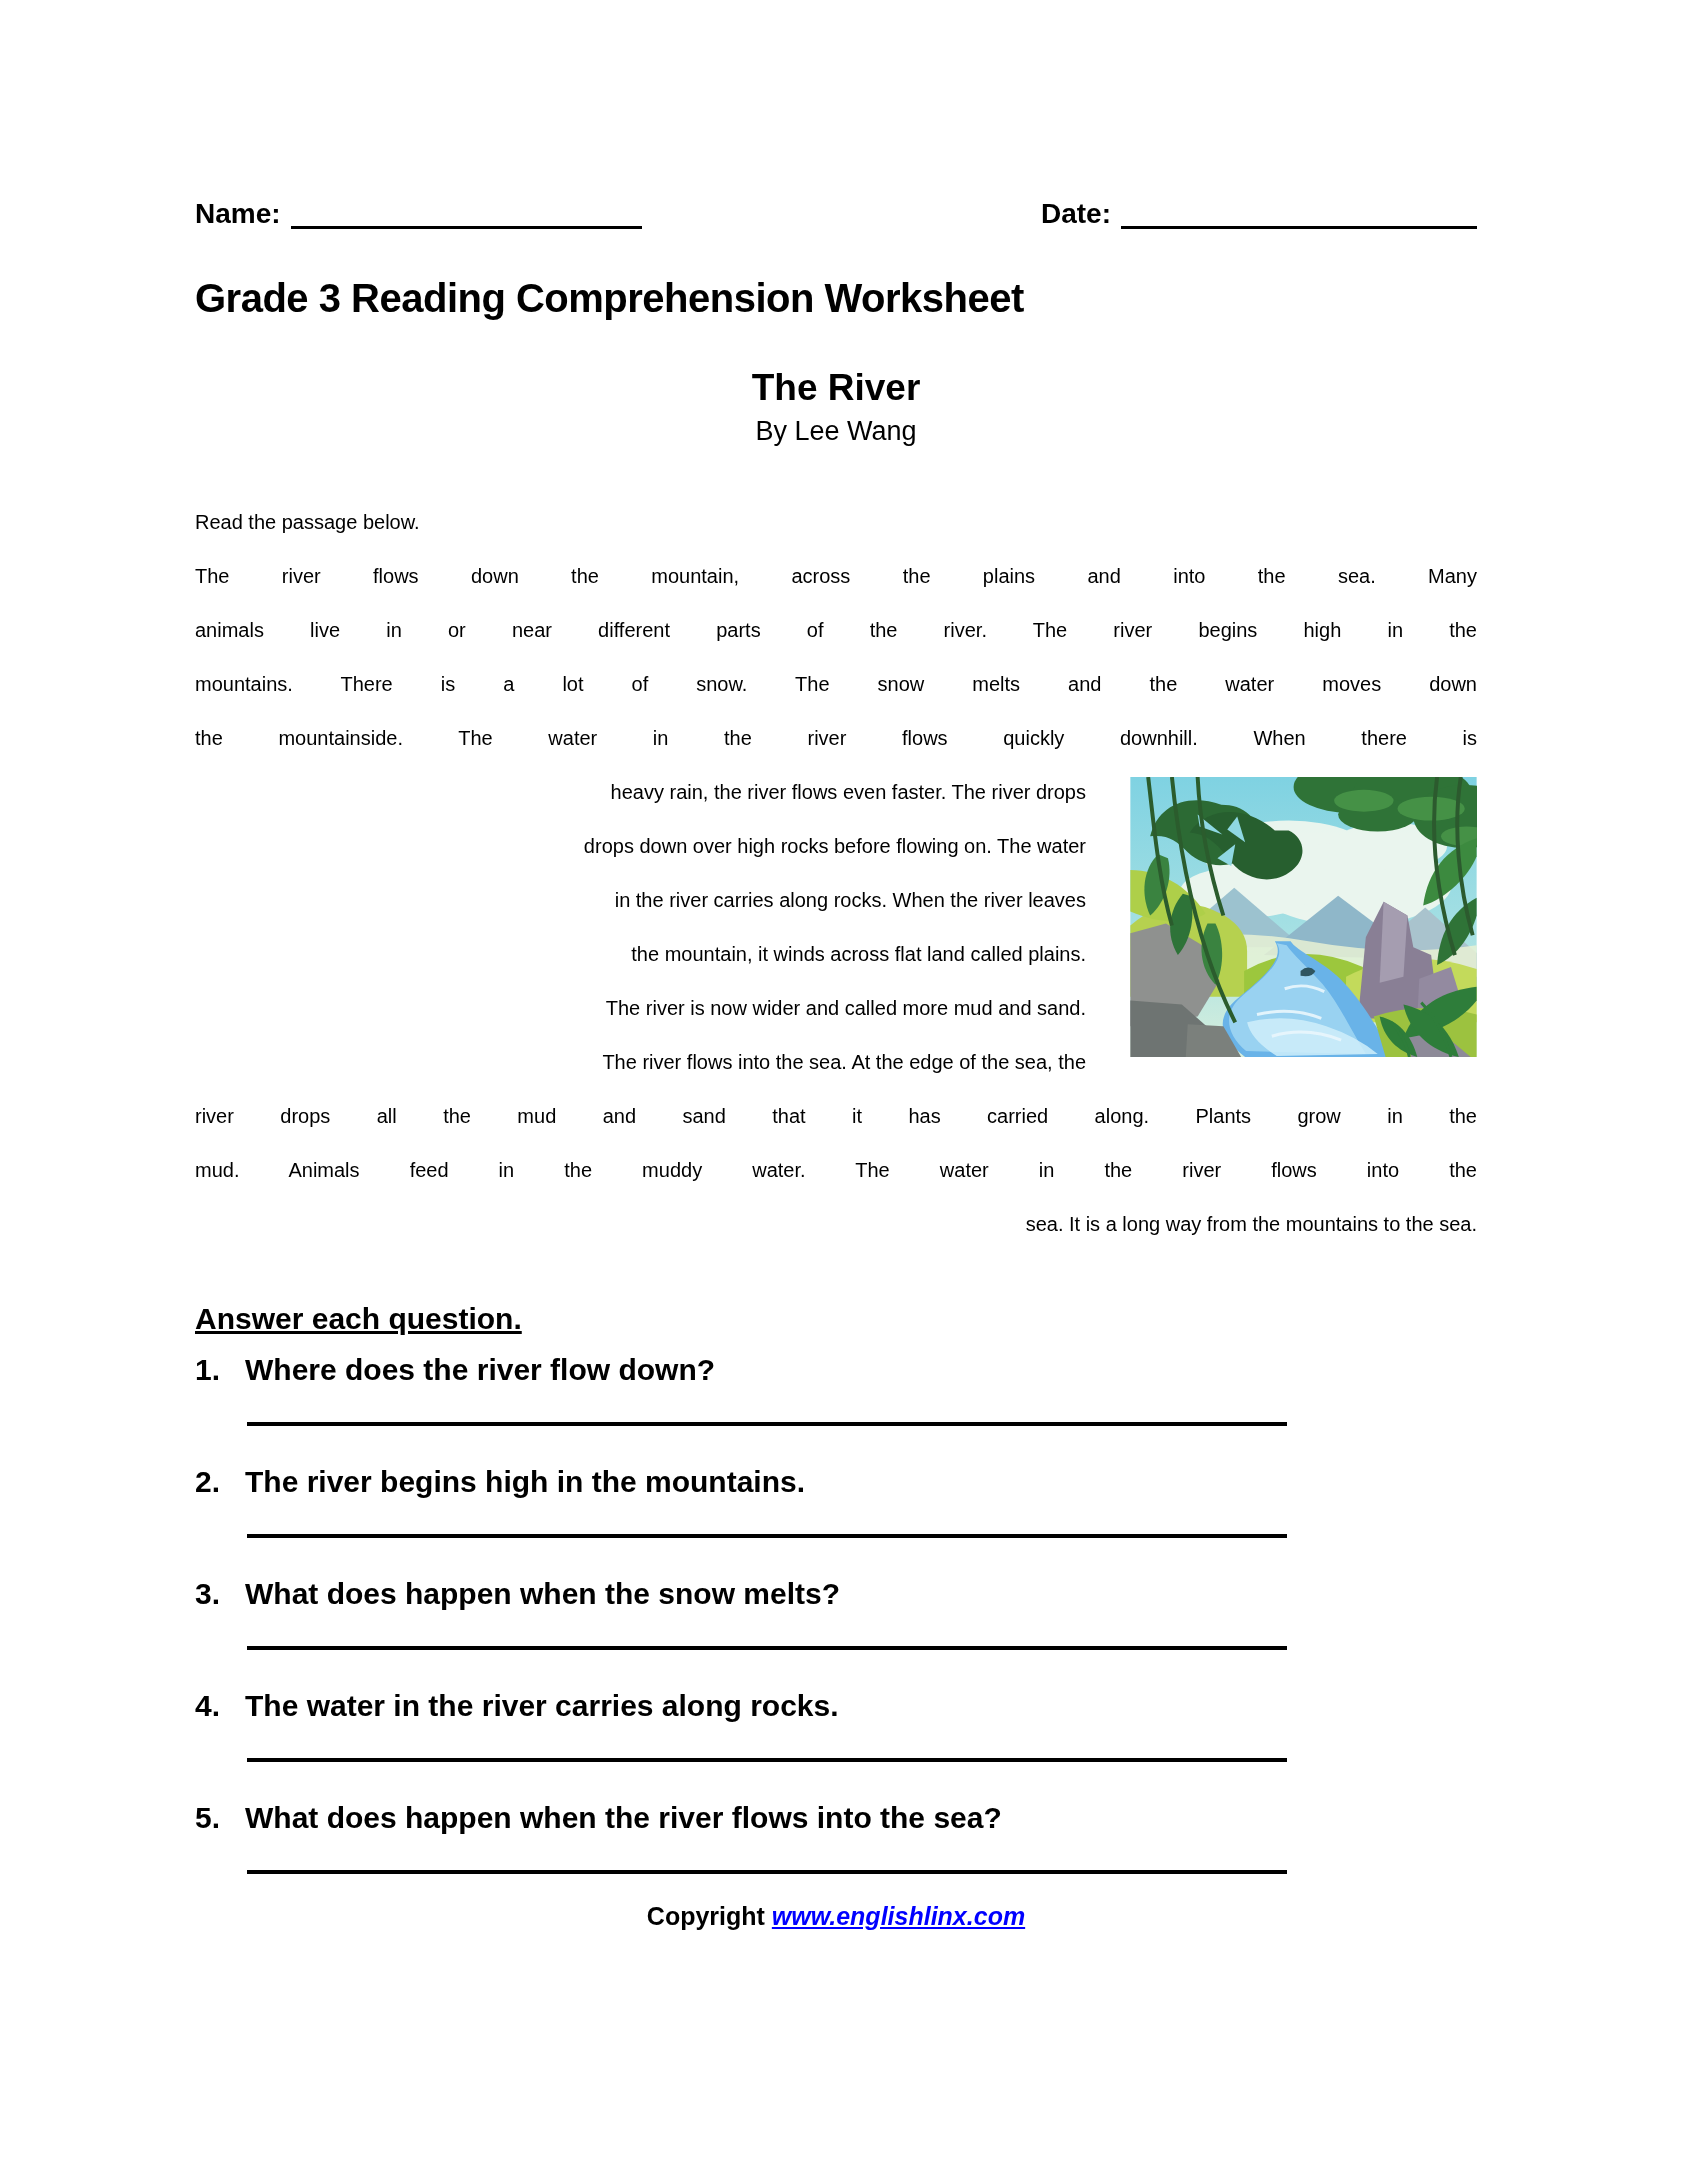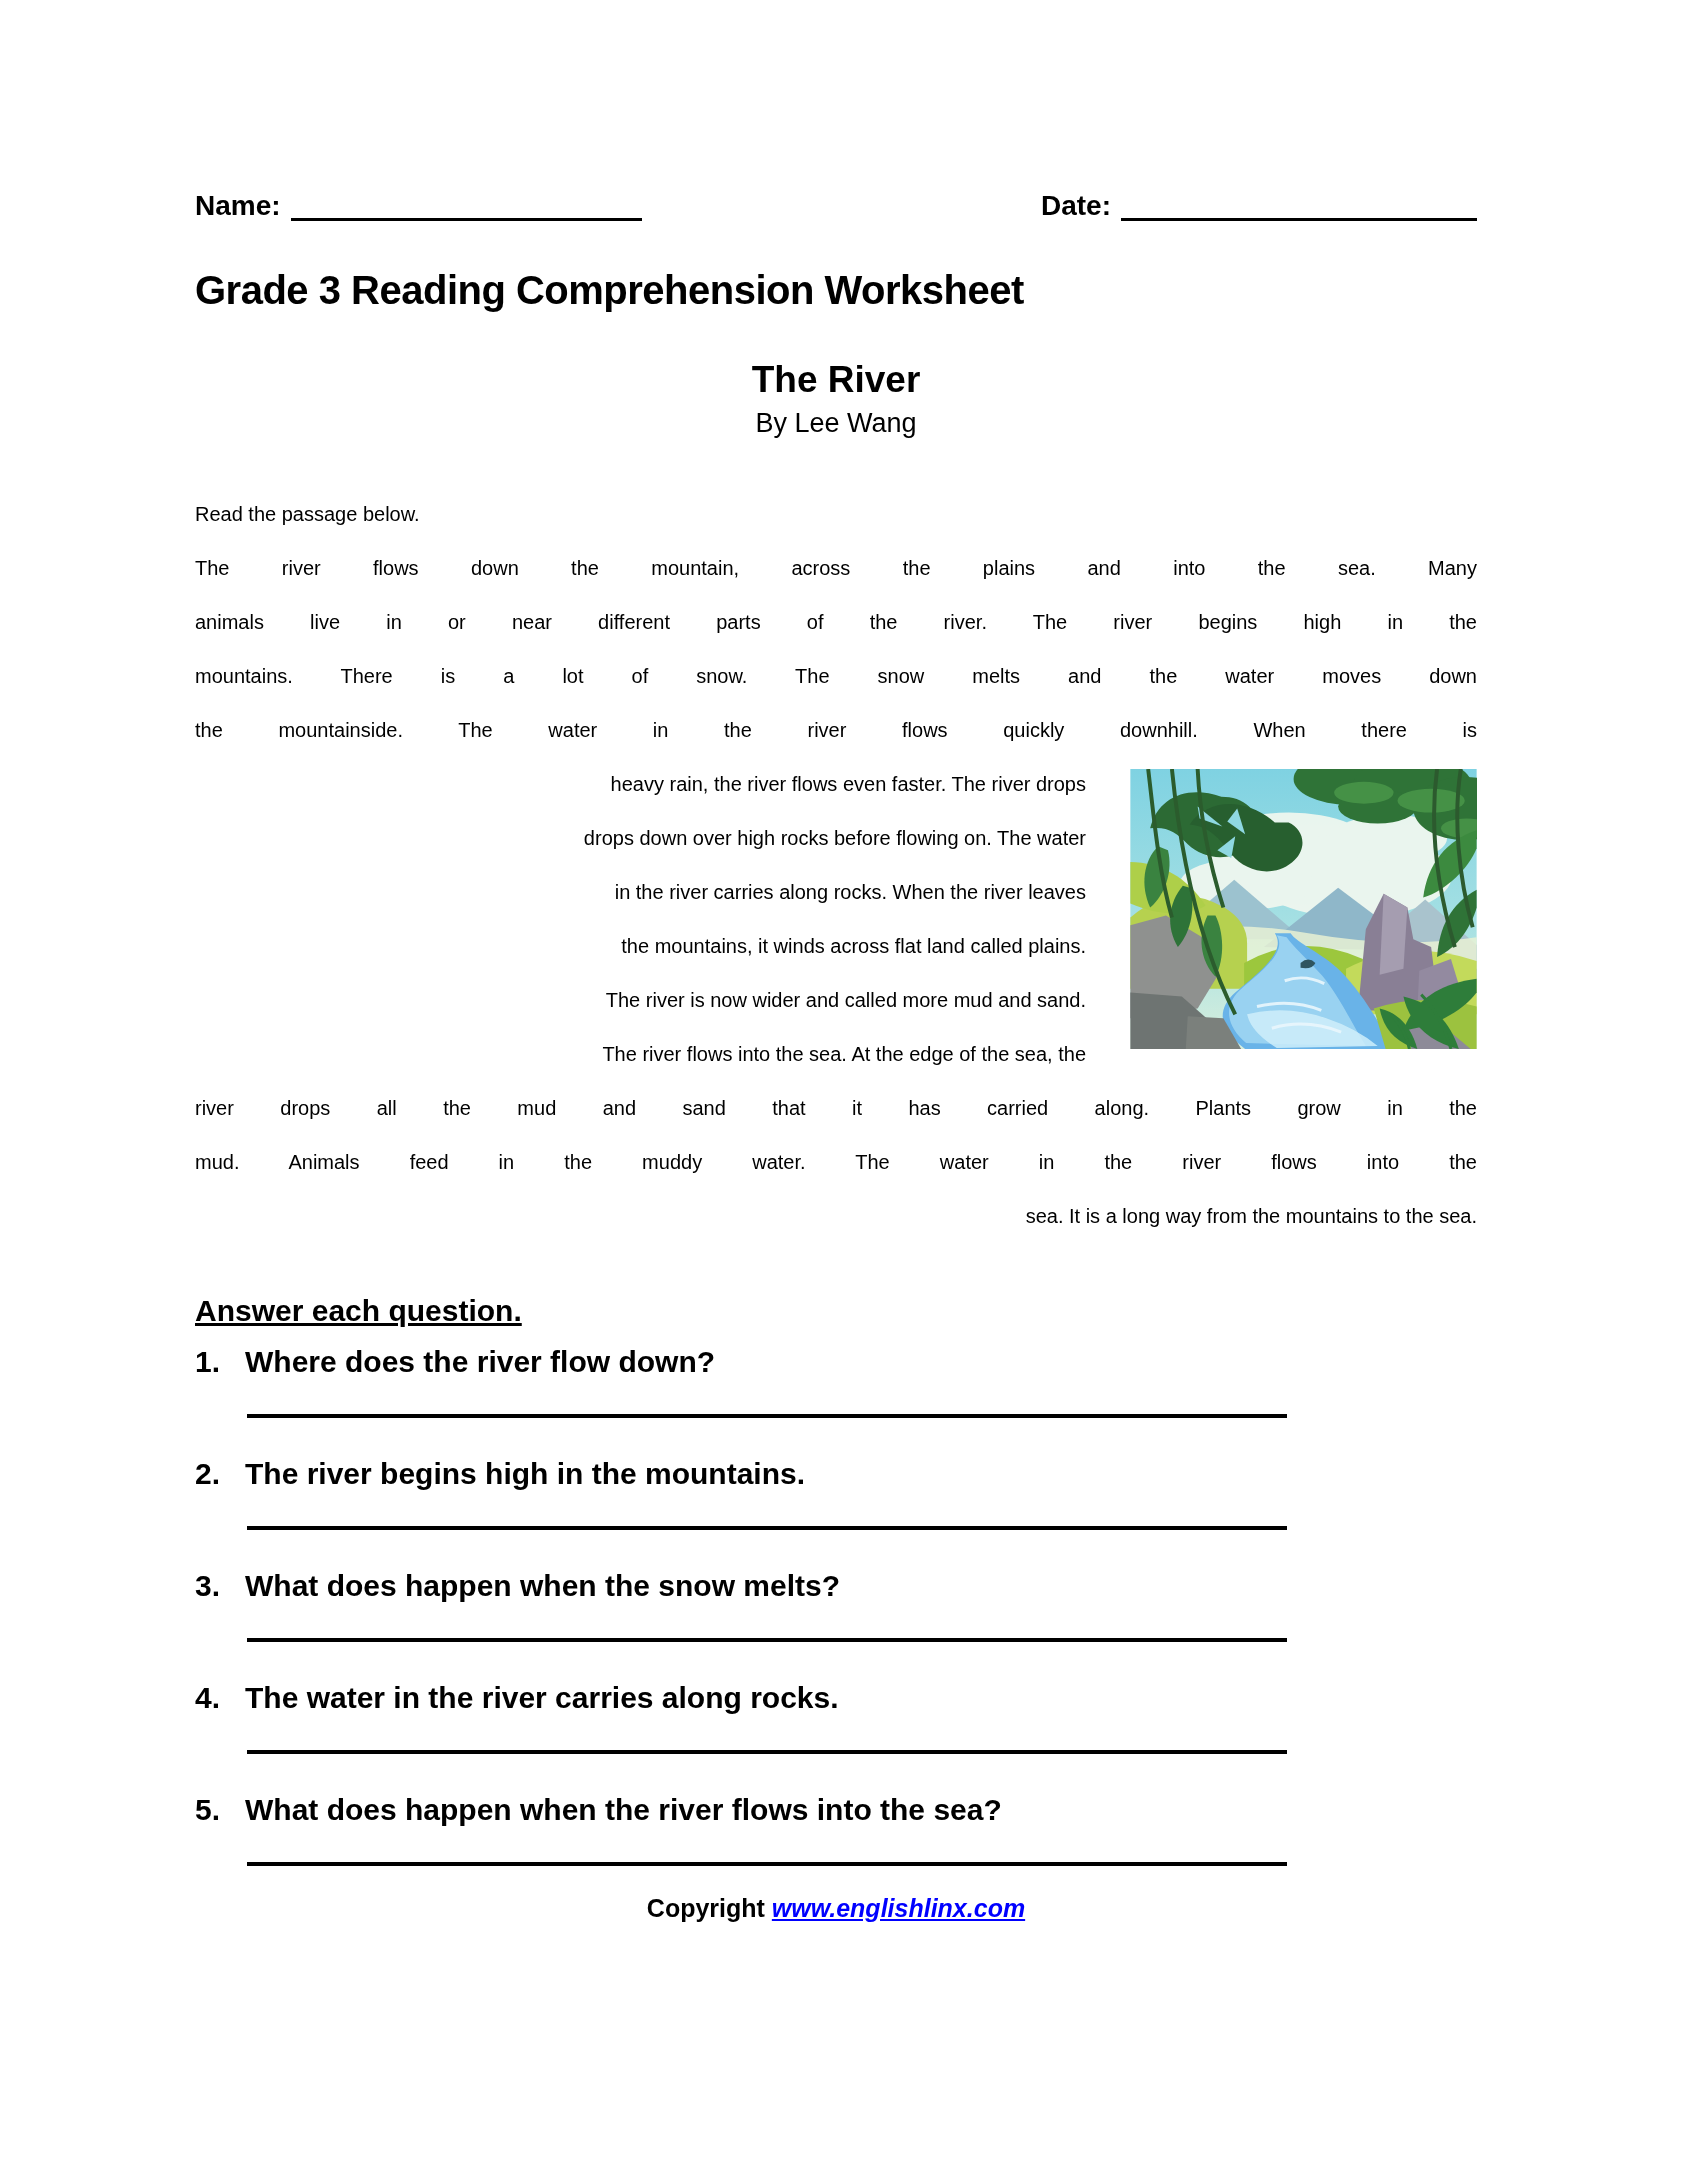--- a/index.html
+++ b/index.html
@@ -6,21 +6,21 @@
   body {
     width: 1683px; height: 2178px;
     background: #ffffff;
     color: #000;
     font-family: "Liberation Sans", sans-serif;
     position: relative;
     overflow: hidden;
   }
   .page {
     position: absolute;
-    left: 195px; top: 0;
+    left: 195px; top: 8px;
     width: 1282px;
   }
 
   
   .header-row {
     margin-top: 190px;
     display: flex;
     justify-content: space-between;
     font-size: 28px;
     font-weight: bold;
@@ -228,21 +228,21 @@
     </figure>
 
     <div class="instruction">Read the passage below.</div>
     <div class="p-line j">The river flows down the mountain, across the plains and into the sea. Many</div>
     <div class="p-line j">animals live in or near different parts of the river. The river begins high in the</div>
     <div class="p-line j">mountains. There is a lot of snow. The snow melts and the water moves down</div>
     <div class="p-line j">the mountainside. The water in the river flows quickly downhill. When there is</div>
     <div class="p-line narrow">heavy rain, the river flows even faster. The river drops</div>
     <div class="p-line narrow">drops down over high rocks before flowing on. The water</div>
     <div class="p-line narrow">in the river carries along rocks. When the river leaves</div>
-    <div class="p-line narrow">the mountains, it winds across flat land called plains.</div>
+    <div class="p-line narrow">the mountain, it winds across flat land called plains.</div>
     <div class="p-line narrow">The river is now wider and called more mud and sand.</div>
     <div class="p-line narrow">The river flows into the sea. At the edge of the sea, the</div>
     <div class="p-line j">river drops all the mud and sand that it has carried along. Plants grow in the</div>
     <div class="p-line j">mud. Animals feed in the muddy water. The water in the river flows into the</div>
     <div class="p-line">sea. It is a long way from the mountains to the sea.</div>
   </div>
 
   <div class="questions-header">Answer each question.</div>
 
   <div class="question">

